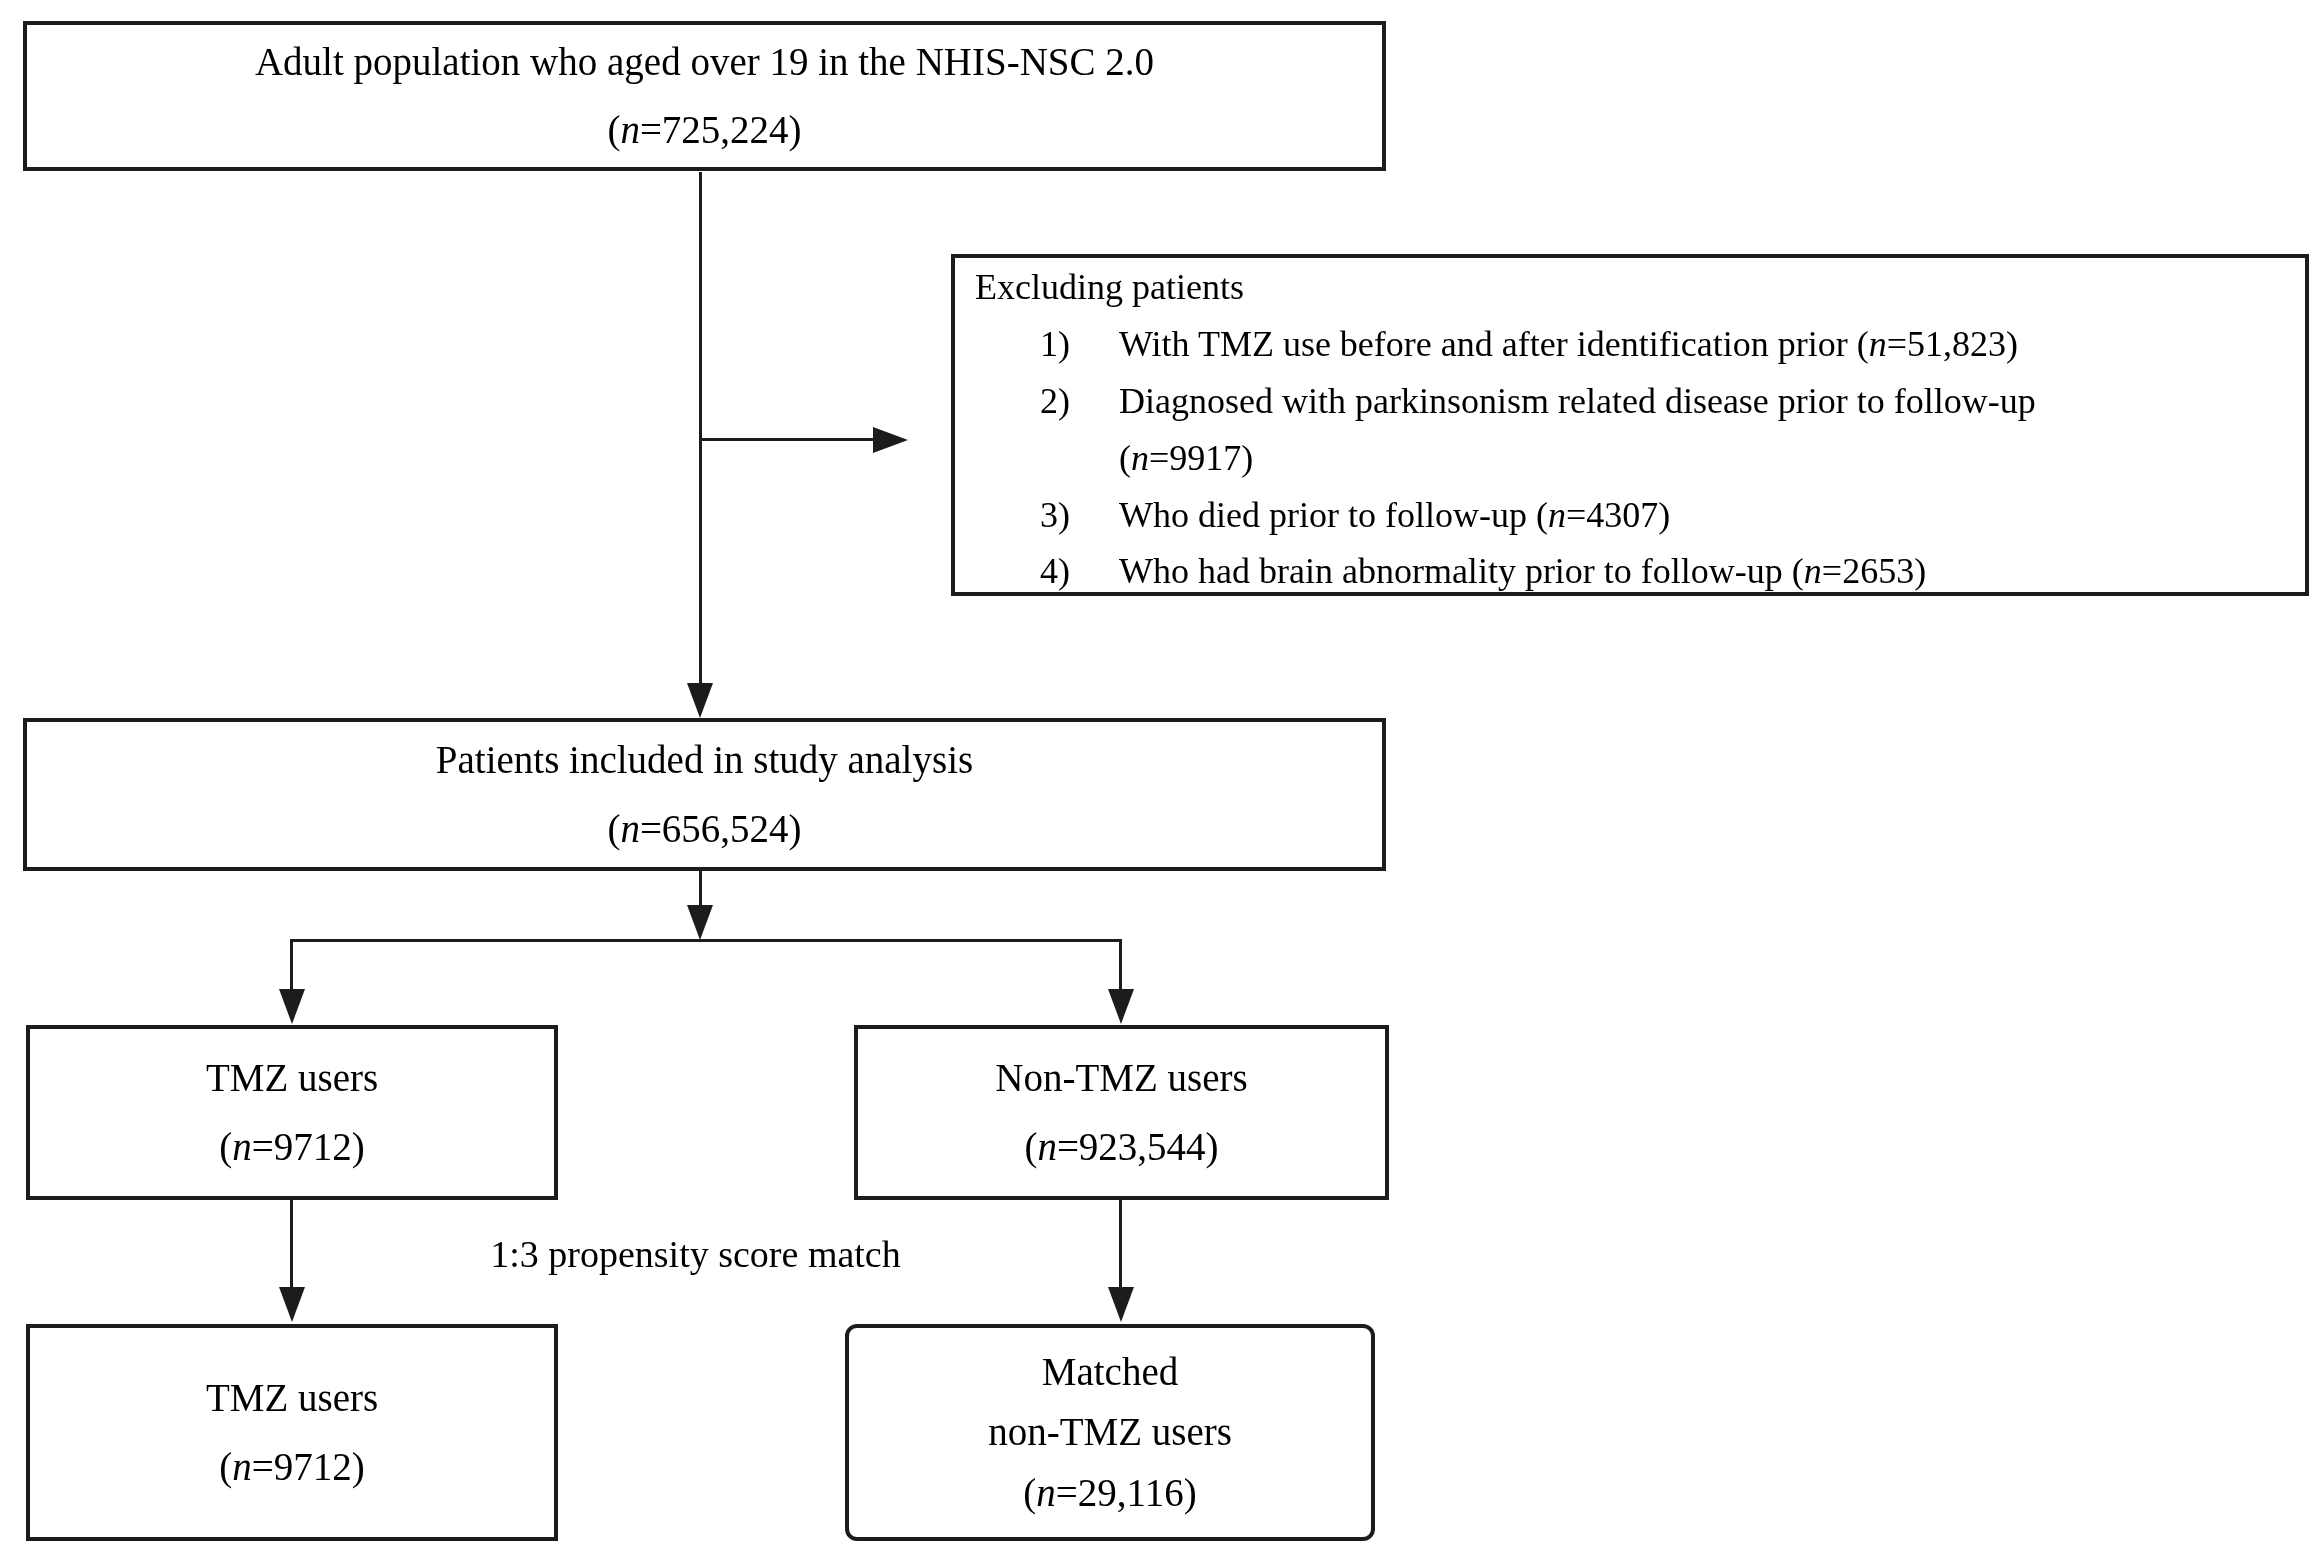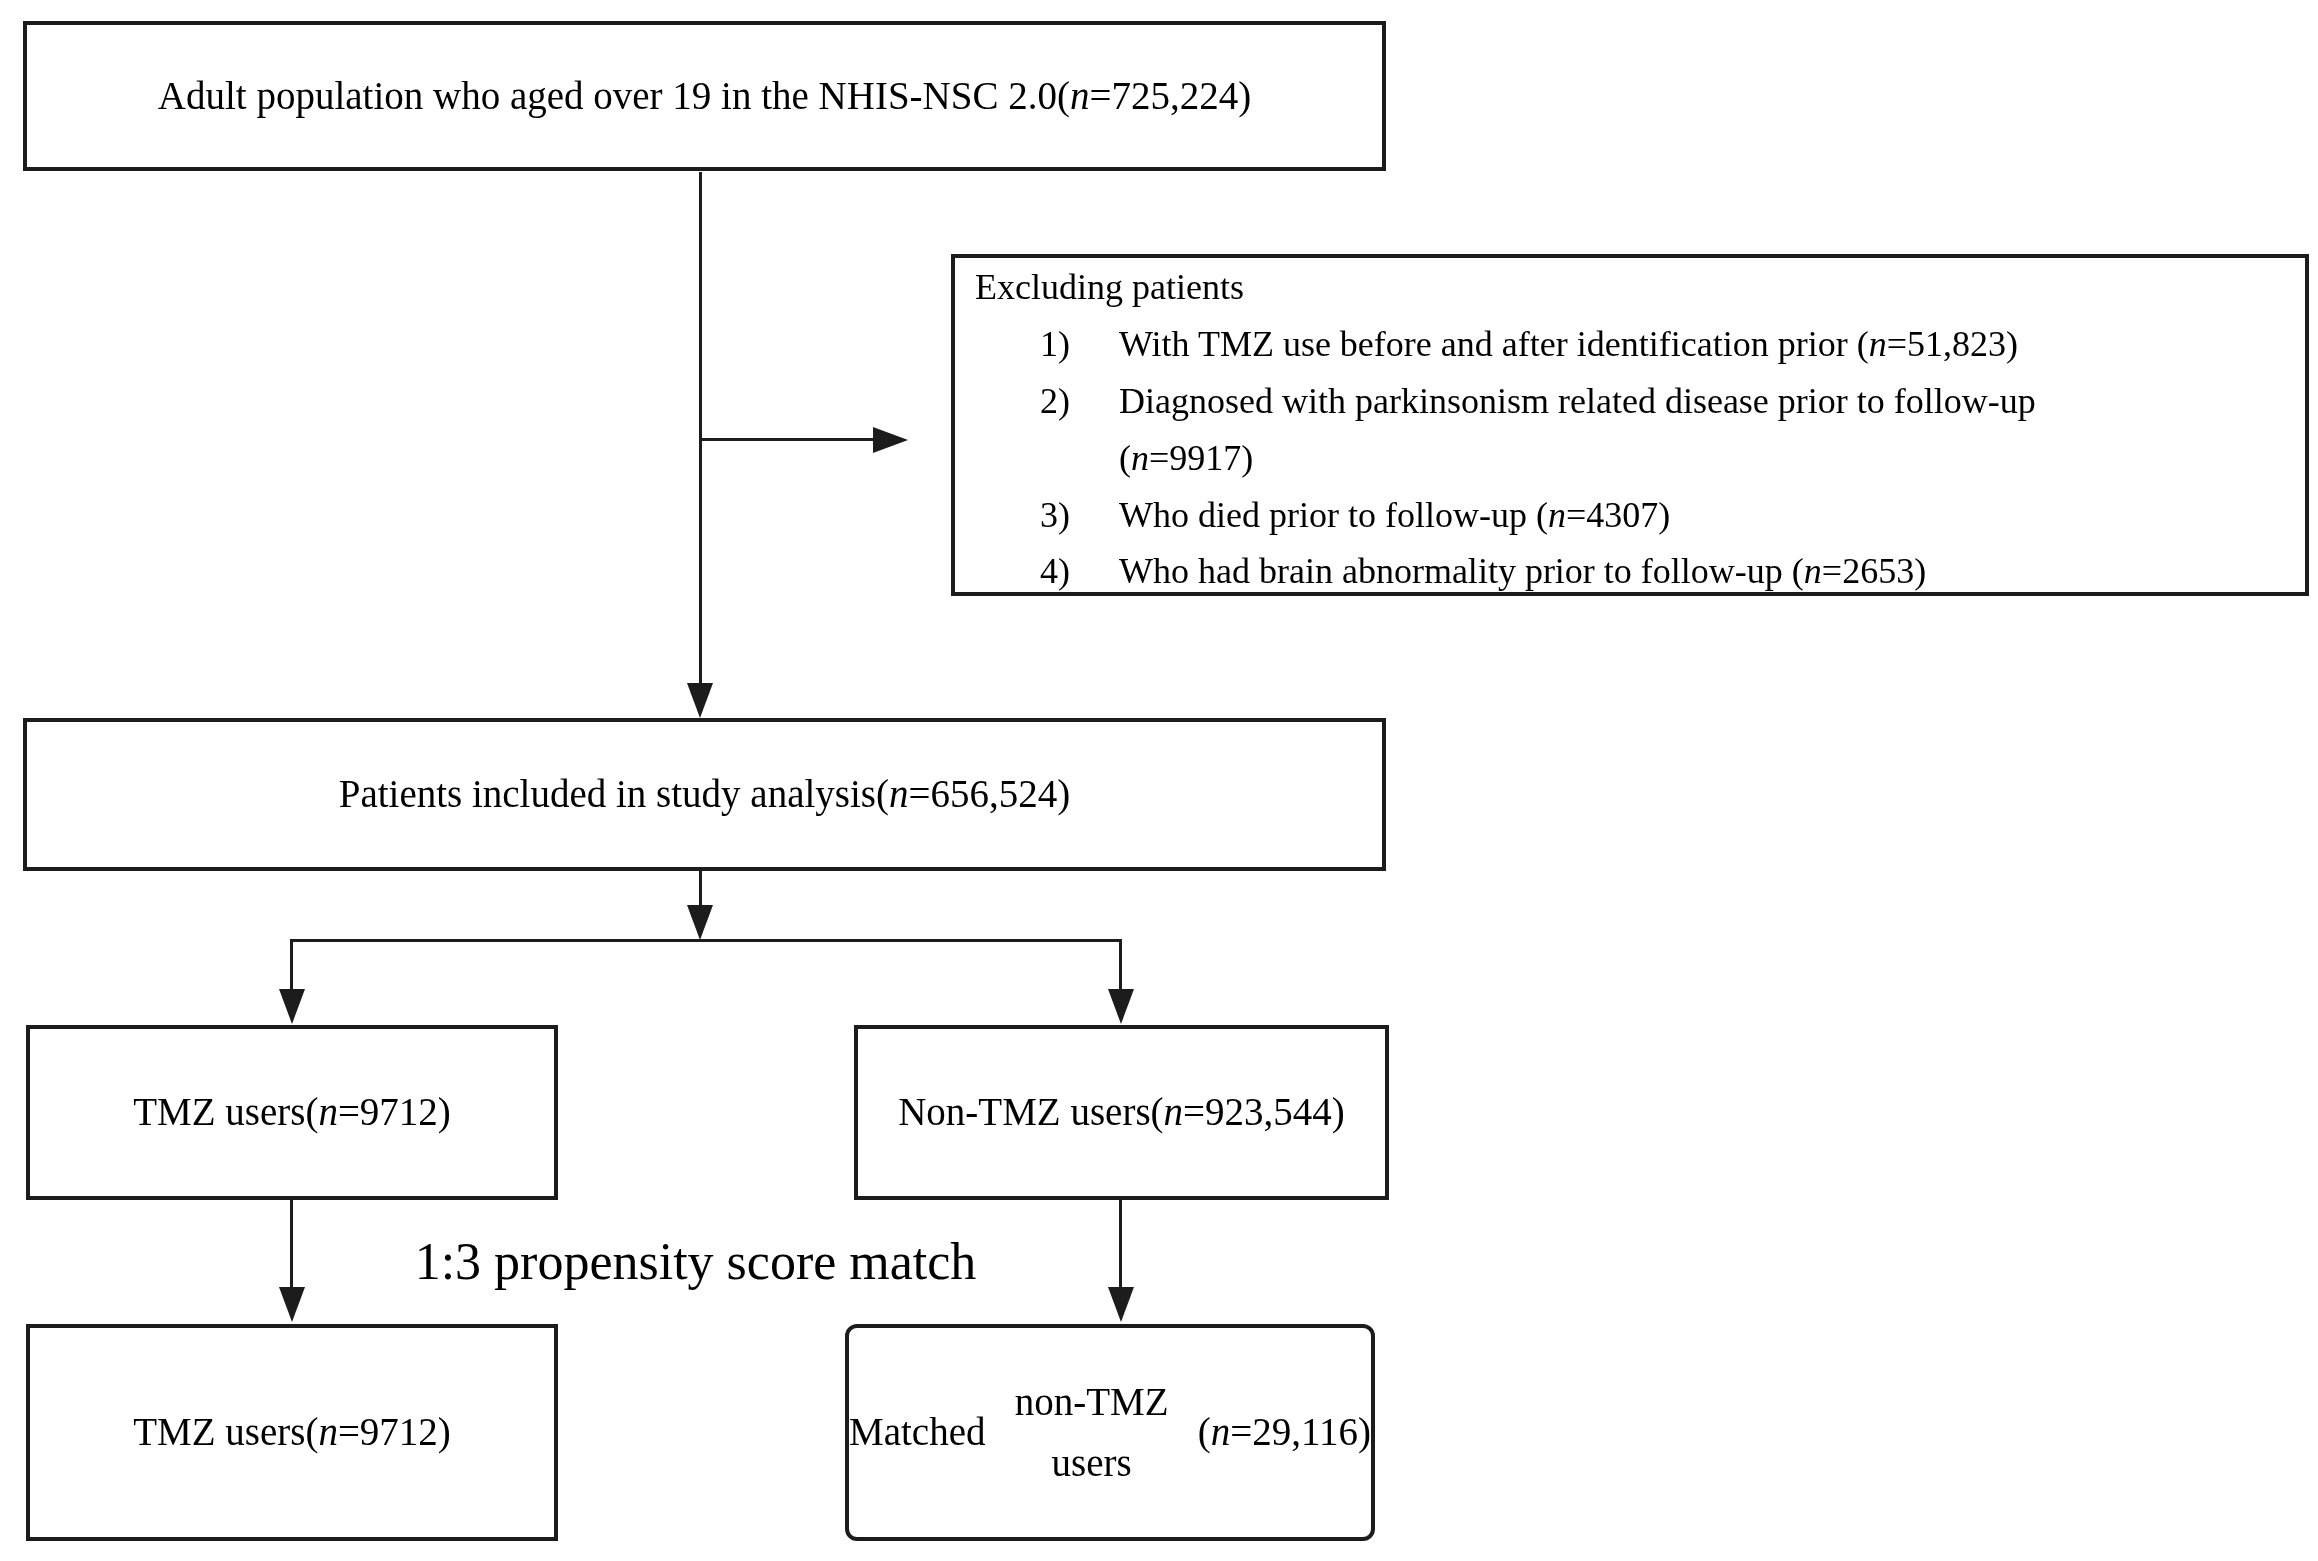--- a/index.html
+++ b/index.html
@@ -15,20 +15,21 @@
     font-family: "Liberation Serif", "DejaVu Serif", serif;
     color: #000000;
     overflow: hidden;
   }
   .box {
     position: absolute;
     box-sizing: border-box;
     border: 4.6px solid #1c1c1c;
     background: #ffffff;
     display: flex;
+    flex-direction: column;
     justify-content: center;
     align-items: center;
     text-align: center;
     font-size: 39px;
     line-height: 1.75;
   }
   .box.tight { line-height: 1.55; border-radius: 12px; }
   .ex-box {
     position: absolute;
     box-sizing: border-box;
@@ -56,21 +57,21 @@
     border-right: 13px solid transparent;
     border-top: 35px solid #1c1c1c;
   }
   .arr.right {
     border-top: 13px solid transparent;
     border-bottom: 13px solid transparent;
     border-left: 35px solid #1c1c1c;
   }
   .flow-label {
     position: absolute;
-    font-size: 52px;
+    font-size: 38px;
     text-align: center;
   }
 
   
   #box-population { left: 23px;  top: 21px;   width: 1363px; height: 150px; }
   #vline-main     { left: 699px; top: 172px;  height: 511px; }
   #arr-main       { left: 687px; top: 683px; }
   #hline-branch   { left: 700px; top: 438px;  width: 173px; }
   #arr-branch     { left: 873px; top: 427px; }
   #box-exclusion  { left: 951px; top: 254px; width: 1358px; height: 342px; }

